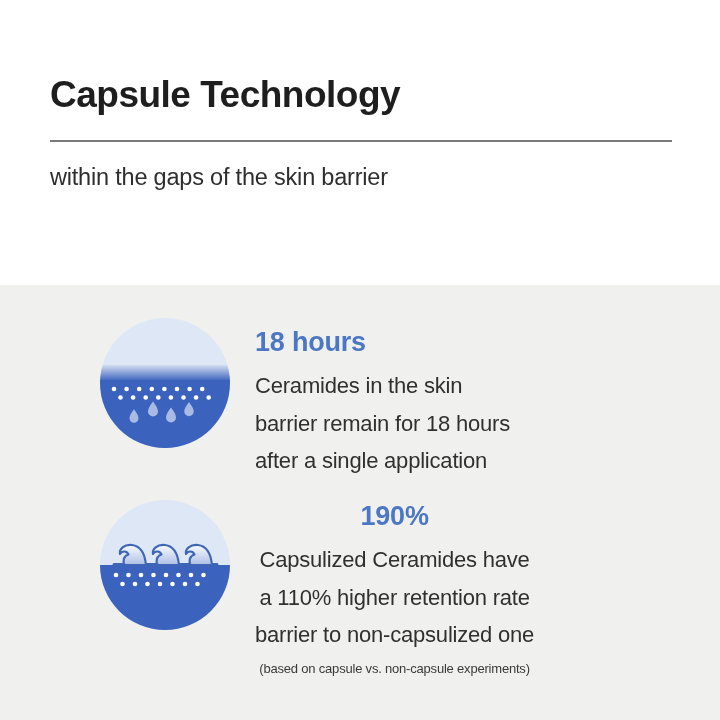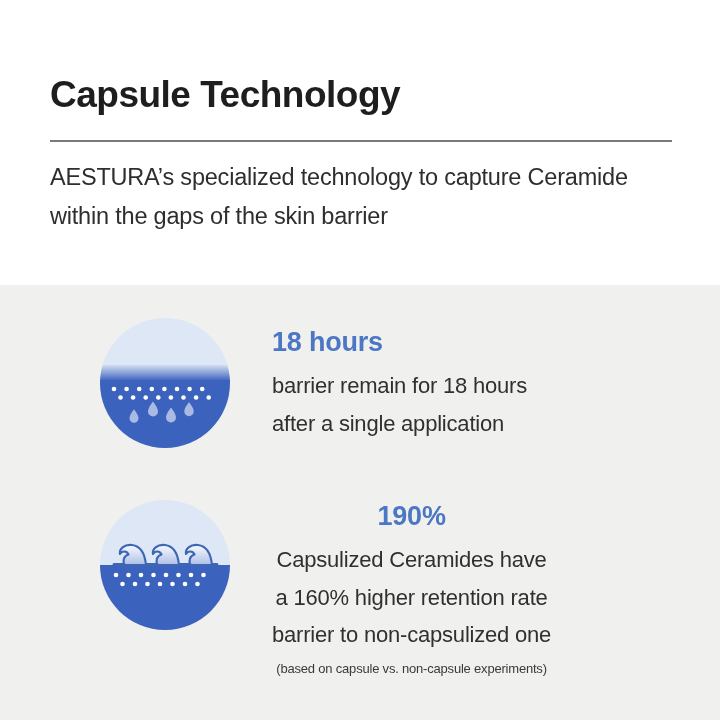--- a/index.html
+++ b/index.html
@@ -24,21 +24,21 @@
     position:absolute;left:50px;top:158px;width:640px;
     font-size:23.5px;line-height:39px;color:#2e2e2e;letter-spacing:-0.2px;
   }
   .panel{
     position:absolute;left:0;top:285px;width:720px;height:435px;
     background:#f0f0ef;
   }
   .feature-icon{position:absolute;width:130px;height:130px;}
   .icon-1{left:100px;top:318px;}
   .icon-2{left:100px;top:500px;}
-  .feature-text{position:absolute;left:272px;}
+  .feature-text{position:absolute;left:255px;}
   .text-1{top:327px;}
   .text-2{top:501px;text-align:center;}
   .feature-heading{
     font-size:27px;font-weight:800;color:#4b77c5;
     letter-spacing:-0.2px;margin:0 0 9px 0;white-space:nowrap;
   }
   .feature-line{
     font-size:22px;line-height:37.5px;color:#303030;
     letter-spacing:-0.2px;white-space:nowrap;
   }
@@ -50,21 +50,20 @@
 </head>
 <body>
 
 <div class="canvas">
 
   <div class="page-title">Capsule Technology</div>
 
   <div class="divider"></div>
 
   <div class="subtitle">
-    <div>AESTURA’s specialized technology to capture Ceramide</div>
     <div>within the gaps of the skin barrier</div>
   </div>
 
   <div class="panel"></div>
 
   <div class="feature-icon icon-1">
     <svg width="130" height="130" viewBox="0 0 130 130" aria-hidden="true">
       <defs>
         <clipPath id="clip1">
             <circle cx="65" cy="65" r="65"></circle>
@@ -101,20 +100,21 @@
           <path transform="translate(53,91)" d="M0,-7.5 C2.8,-3.5 5,-0.6 5,2.5 A5,5 0 1 1 -5,2.5 C-5,-0.6 -2.8,-3.5 0,-7.5 Z"></path>
           <path transform="translate(71,97)" d="M0,-7.5 C2.8,-3.5 5,-0.6 5,2.5 A5,5 0 1 1 -5,2.5 C-5,-0.6 -2.8,-3.5 0,-7.5 Z"></path>
           <path transform="translate(89,91) scale(0.95)" d="M0,-7.5 C2.8,-3.5 5,-0.6 5,2.5 A5,5 0 1 1 -5,2.5 C-5,-0.6 -2.8,-3.5 0,-7.5 Z"></path>
         </g>
       </g>
     </svg>
   </div>
 
   <div class="feature-text text-1">
     <div class="feature-heading">18 hours</div>
+    <div class="feature-line">Ceramides in the skin</div>
     <div class="feature-line">barrier remain for 18 hours</div>
     <div class="feature-line">after a single application</div>
   </div>
 
   <div class="feature-icon icon-2">
     <svg width="130" height="130" viewBox="0 0 130 130" aria-hidden="true">
       <defs>
         <clipPath id="clip2">
             <circle cx="65" cy="65" r="65"></circle>
           </clipPath>
@@ -149,18 +149,18 @@
             <circle cx="85" cy="84" r="2.3"></circle>
             <circle cx="97.5" cy="84" r="2.3"></circle>
         </g>
       </g>
     </svg>
   </div>
 
   <div class="feature-text text-2">
     <div class="feature-heading">190%</div>
     <div class="feature-line">Capsulized Ceramides have</div>
-    <div class="feature-line">a 160% higher retention rate</div>
+    <div class="feature-line">a 110% higher retention rate</div>
     <div class="feature-line">barrier to non-capsulized one</div>
     <div class="feature-footnote">(based on capsule vs. non-capsule experiments)</div>
   </div>
 
 </div>
 
 </body></html>

